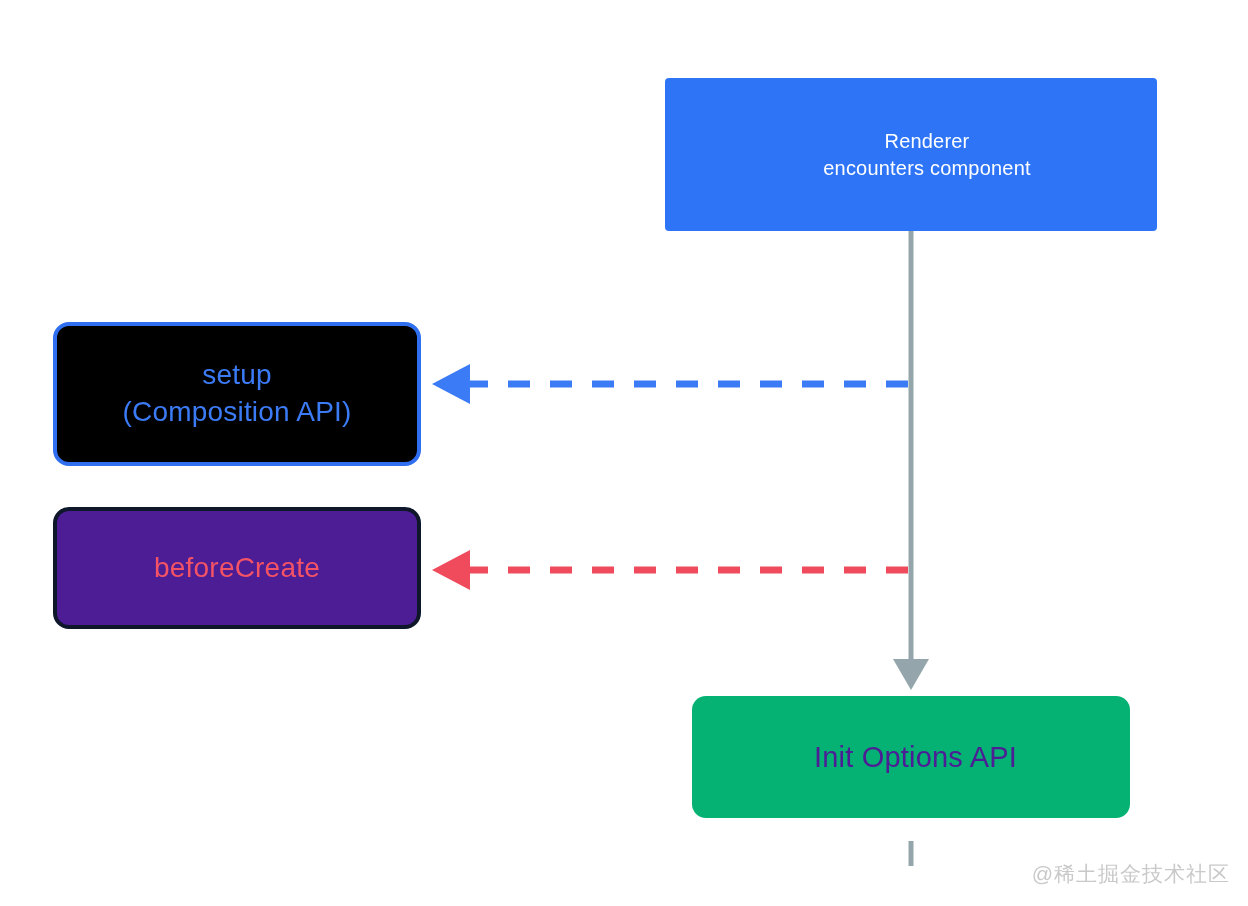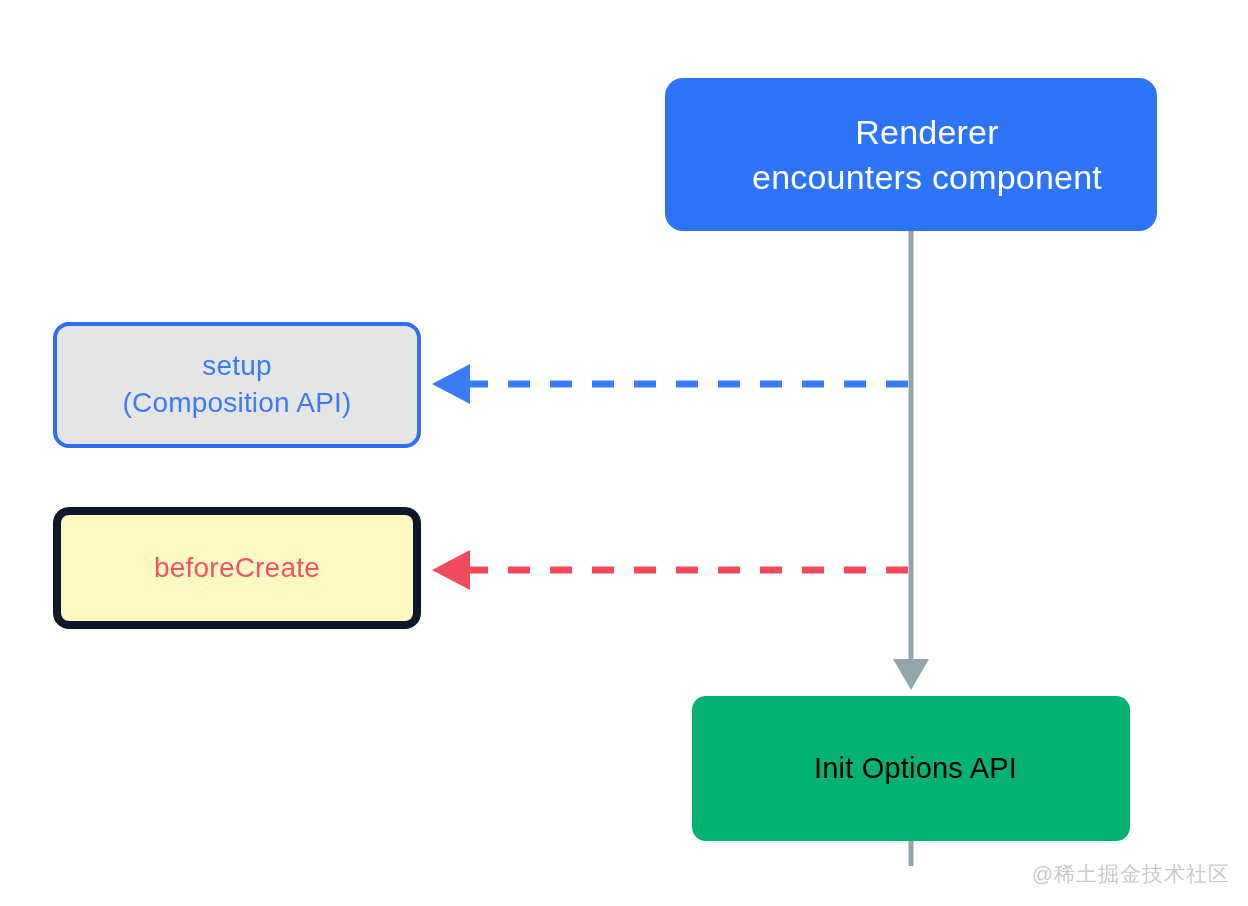--- a/index.html
+++ b/index.html
@@ -29,61 +29,61 @@
     white-space: pre-line;
   }
 
   
   #node-renderer {
     left: 665px;
     top: 78px;
     width: 492px;
     height: 153px;
     background: #2d74f7;
-    border-radius: 18px;
+    border-radius: 4px;
     color: #ffffff;
-    font-size: 34px;
+    font-size: 20px;
     padding-left: 32px;
   }
 
   
   #node-setup {
     left: 53px;
     top: 322px;
     width: 368px;
-    height: 126px;
-    background: #e5e5e5;
+    height: 144px;
+    background: #000000;
     border: 4px solid #2f6ff0;
     border-radius: 16px;
     color: #3b7bf6;
     font-size: 28px;
   }
 
   
   #node-beforecreate {
     left: 53px;
     top: 507px;
     width: 368px;
     height: 122px;
-    background: #fef9c3;
-    border: 8px solid #0f172a;
+    background: #4c1d95;
+    border: 4px solid #0f172a;
     border-radius: 16px;
     color: #f35365;
     font-size: 28px;
   }
 
   
   #node-initoptions {
     left: 692px;
     top: 696px;
     width: 438px;
-    height: 145px;
+    height: 122px;
     background: #05b173;
     border-radius: 14px;
-    color: #000000;
+    color: #4c1d95;
     font-size: 29px;
     padding-left: 9px;
   }
 
   
   .edge-svg {
     position: absolute;
     left: 0;
     top: 0;
     width: 1248px;

